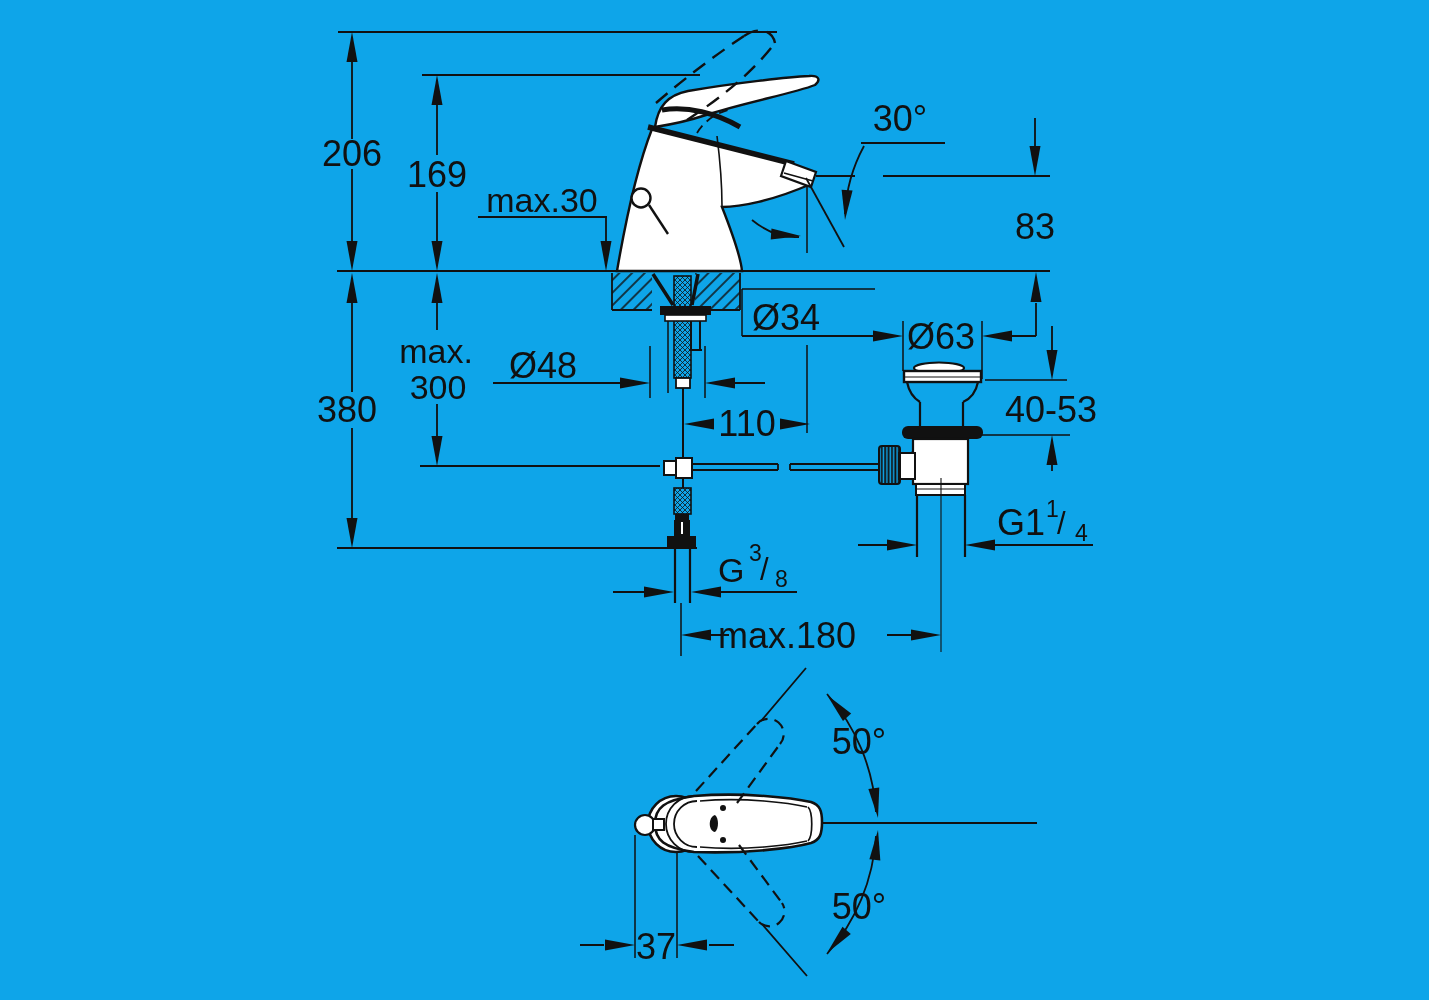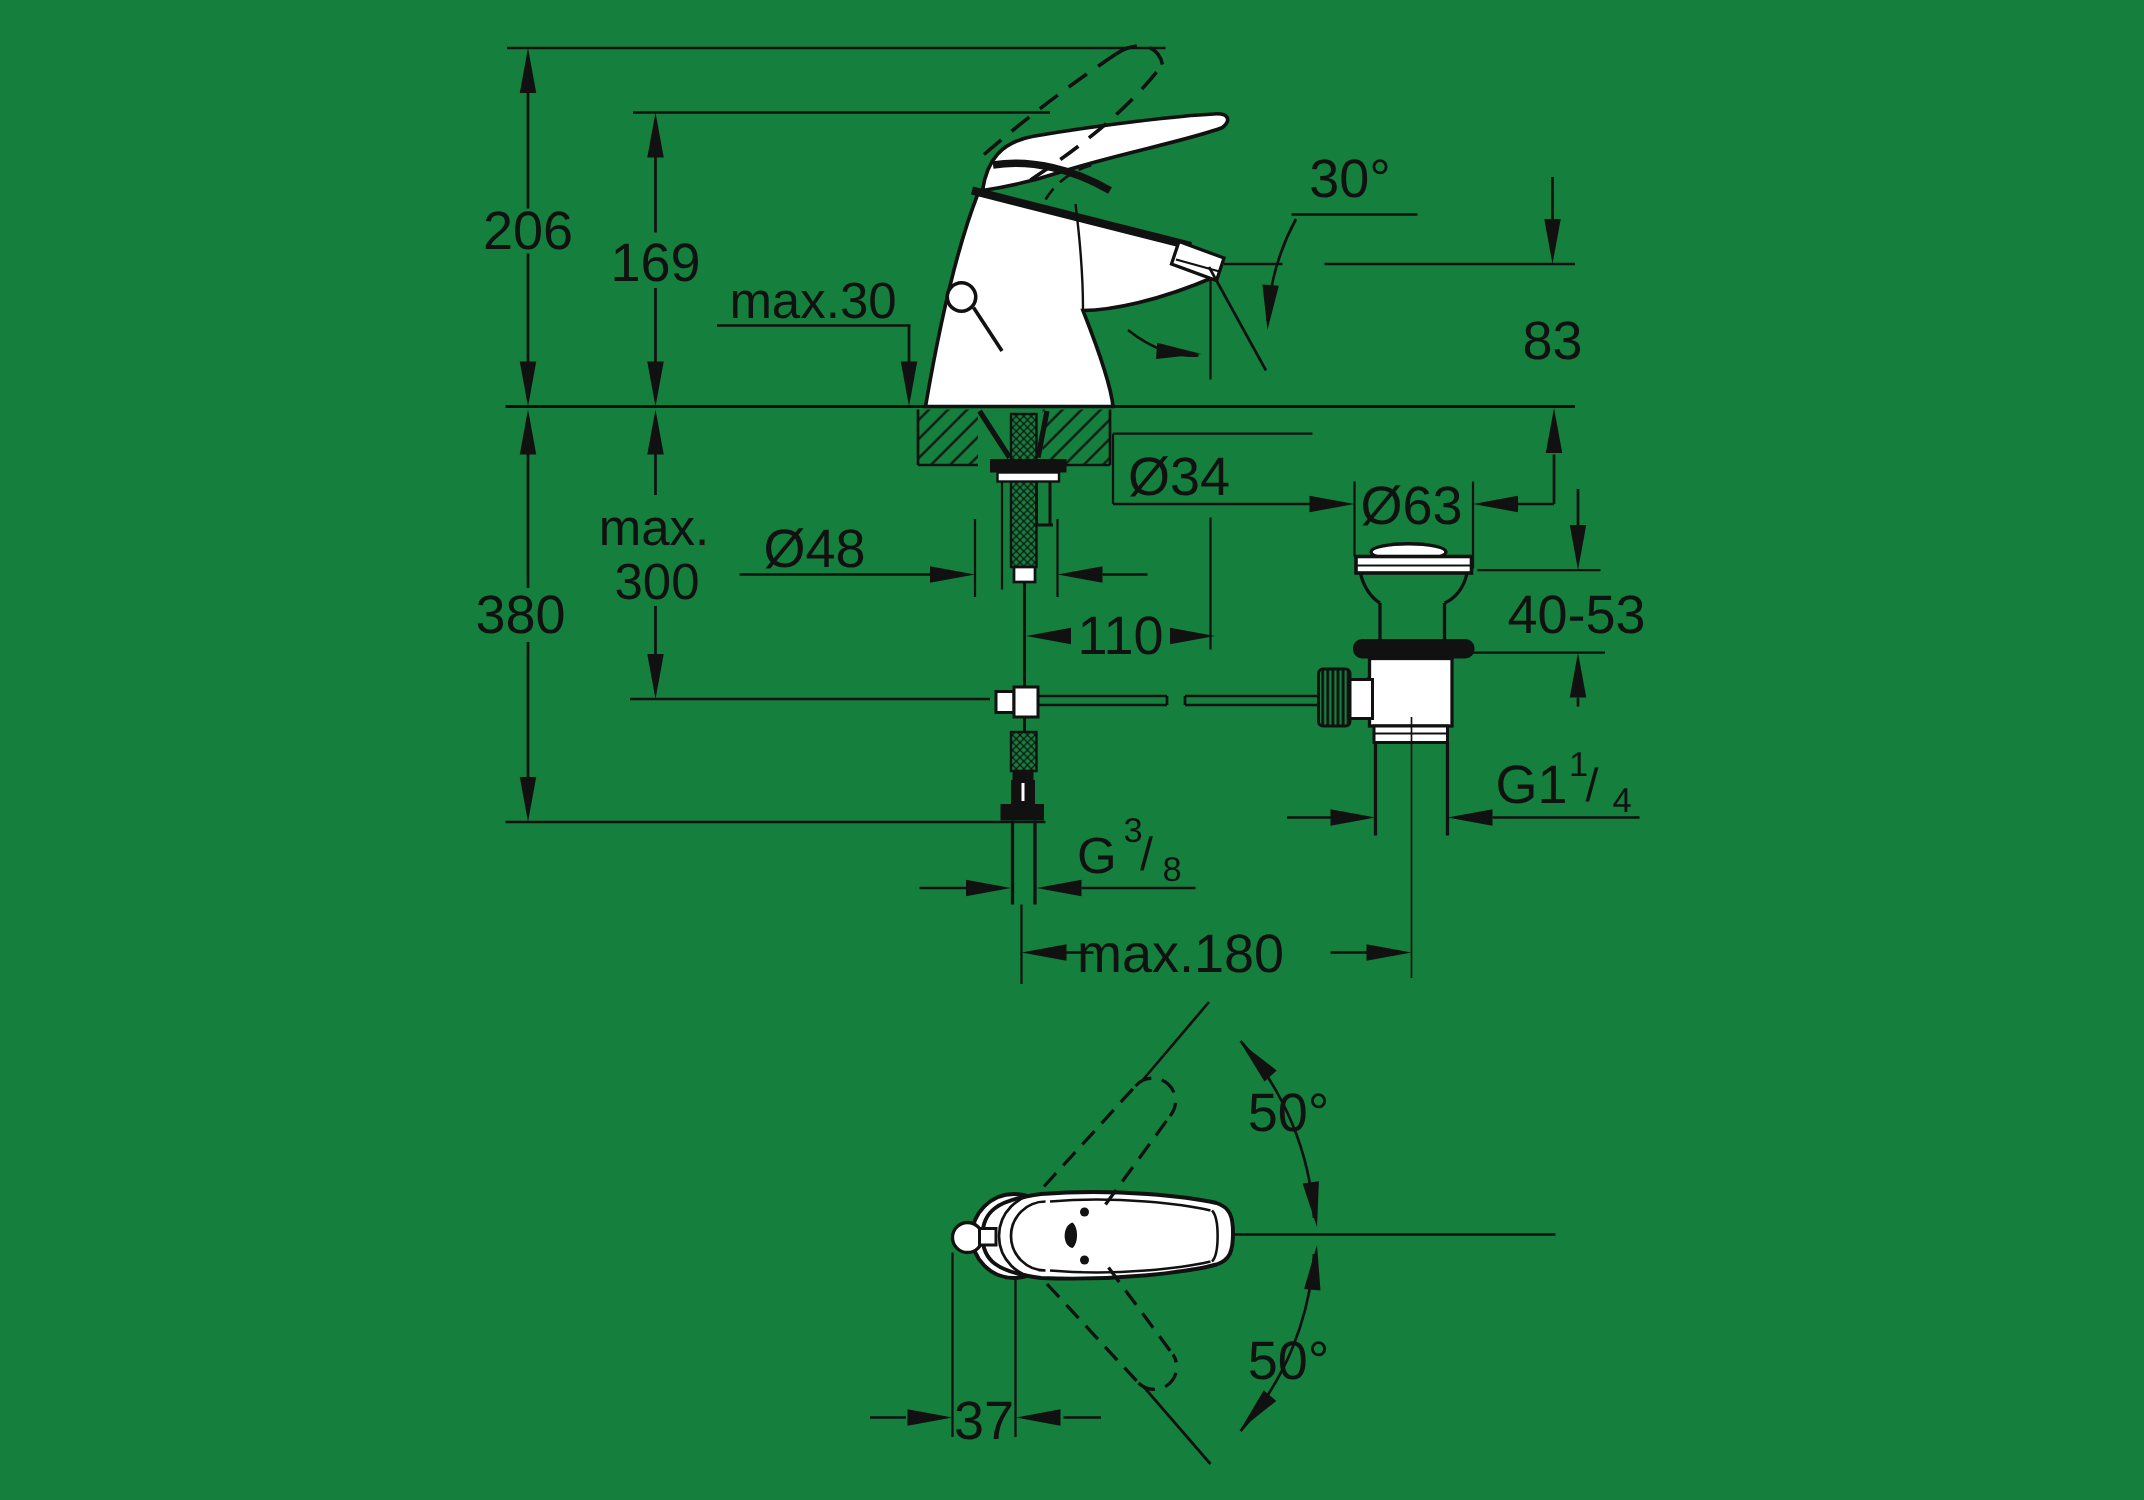--- a/index.html
+++ b/index.html
@@ -1,16 +1,16 @@
 <!DOCTYPE html>
 <html><head>
 <meta charset="utf-8">
 <style>
   html,body{margin:0;padding:0;background:#ffffff;}
-  .stage{width:1429px;height:1000px;position:relative;background:#15803d;overflow:hidden;}
+  .stage{width:1429px;height:1000px;position:relative;background:#0ea5e9;overflow:hidden;}
   svg{display:block;font-family:"Liberation Sans", sans-serif;}
   text{fill:#111;}
   .dim{font-size:36px;}
   .dim-sm{font-size:34px;}
   .sup{font-size:23px;}
   .sub{font-size:23px;}
   .slash{font-size:31px;}
   .big-thread{font-size:36px;}
   .ln{stroke:#111;fill:none;}
 </style>

